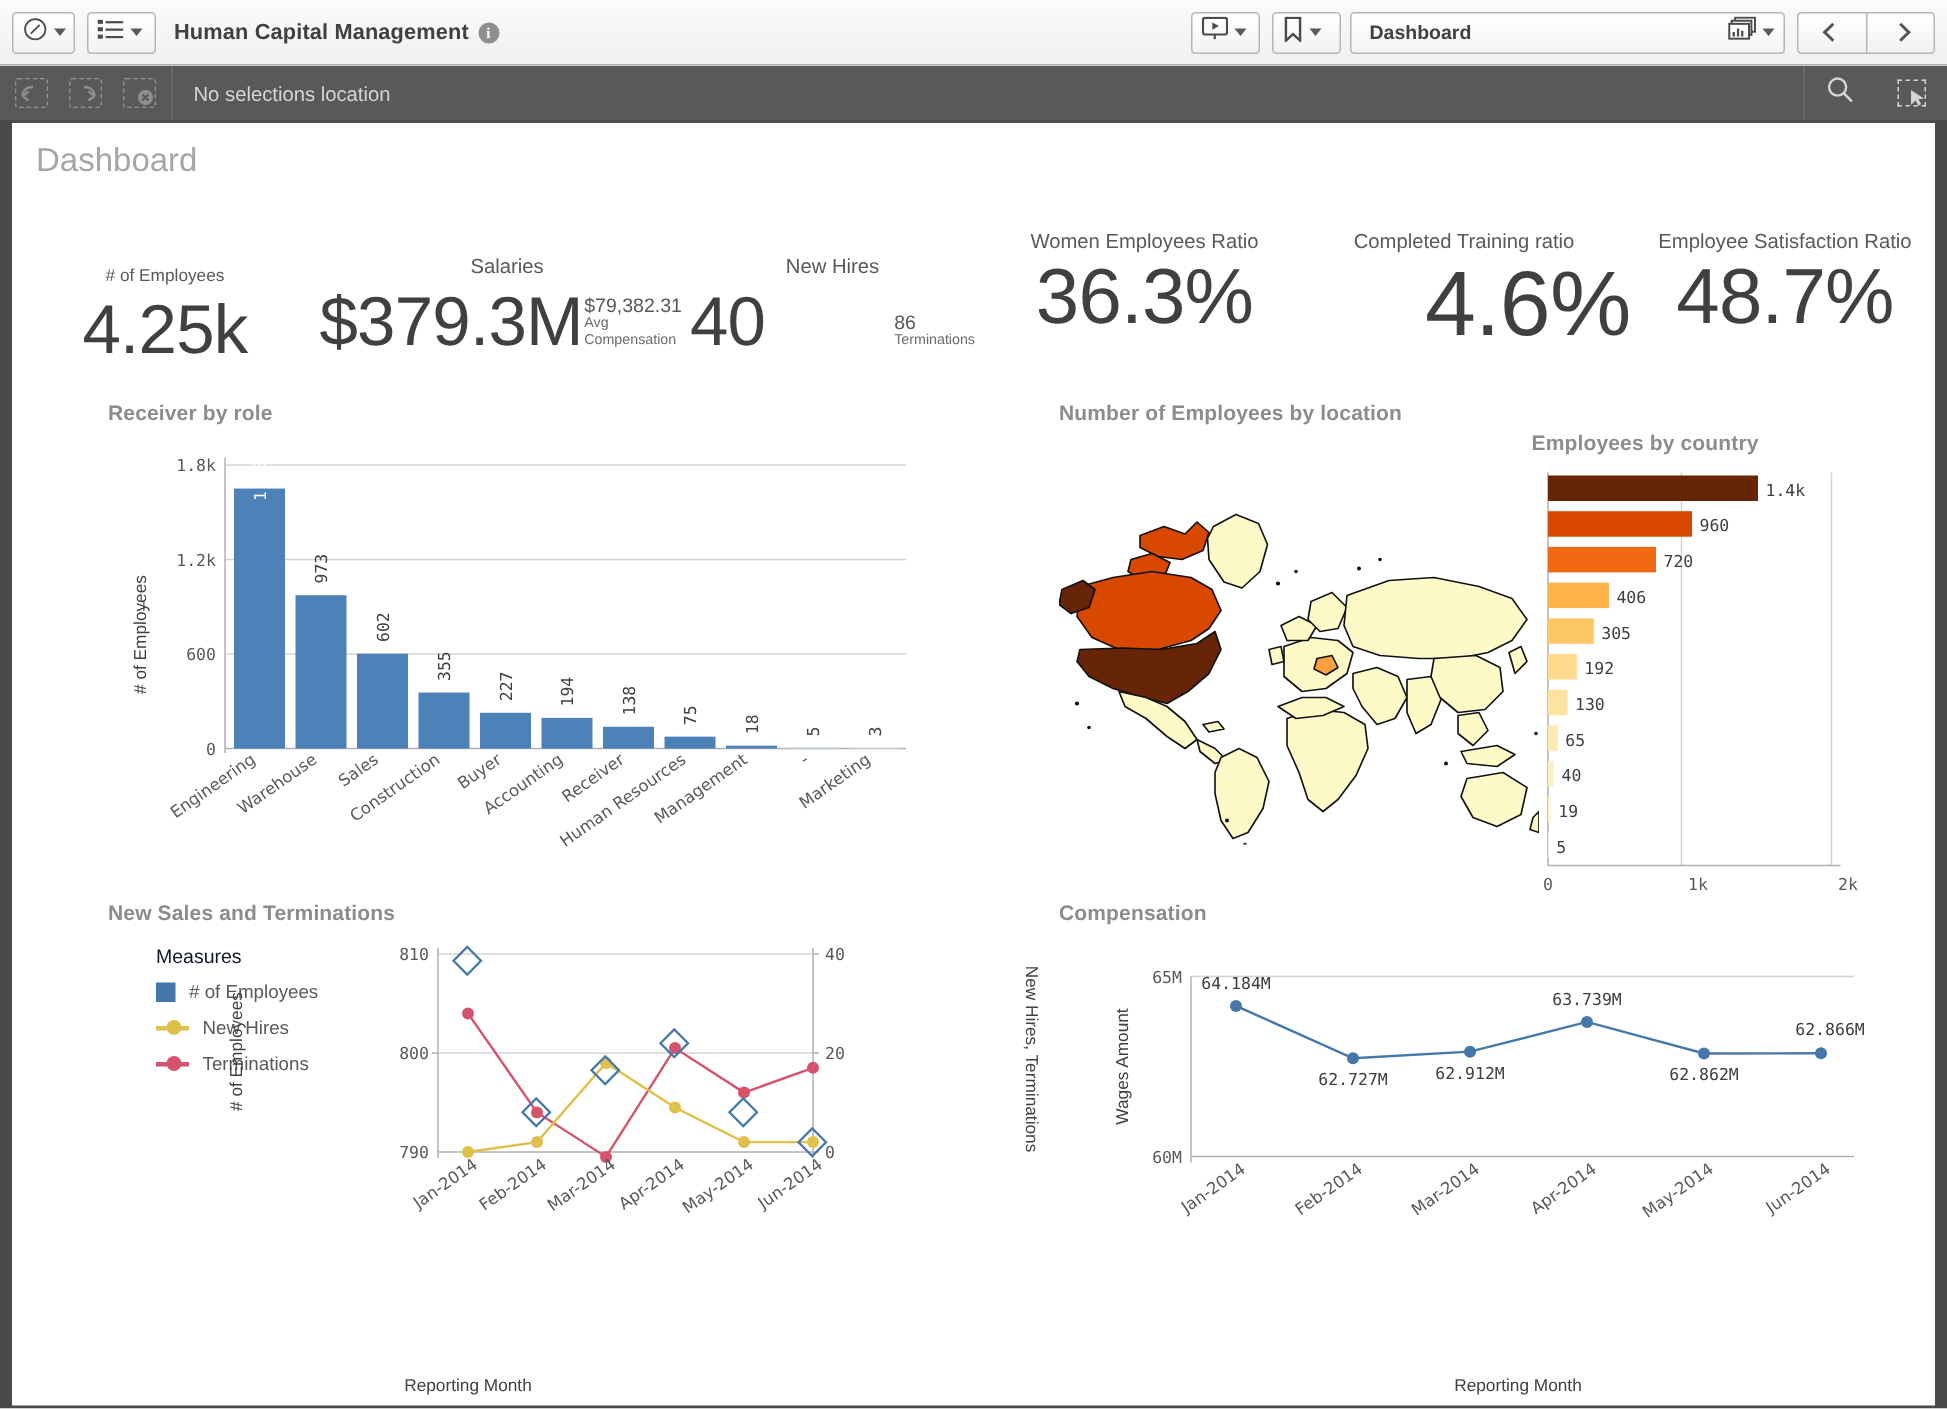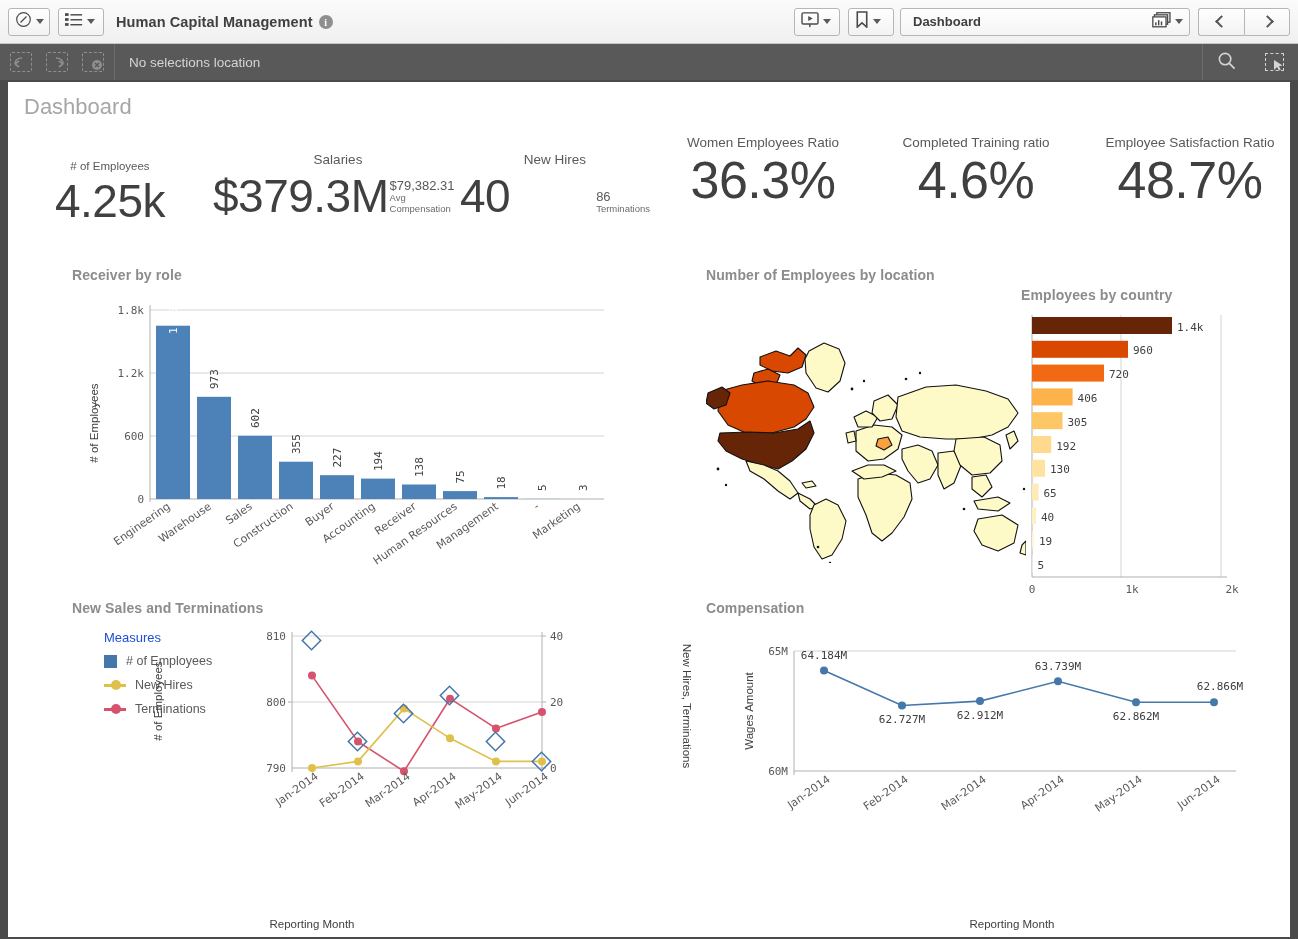--- a/index.html
+++ b/index.html
@@ -64,21 +64,21 @@
 
   
   .sheet {
     position:absolute;left:8px;top:82px;width:1282px;height:855px;
     background:#fff;overflow:hidden;
   }
   .sheet-title{position:absolute;left:16px;top:12px;font-size:22px;color:#a6a6a6;font-weight:400;}
 
   
   .kpi-row{position:absolute;left:0;top:78px;width:1282px;height:95px;}
-  .kpi{position:absolute;text-align:center;}
+  .kpi{position:absolute;text-align:center;margin-top:18px;}
   .kpi-label{font-size:11.5px;color:#595959;}
   .kpi-label.big{font-size:13.5px;}
   .kpi-value{font-size:40px;color:#404040;font-weight:300;line-height:1;letter-spacing:-0.5px;}
   .kpi-value.lg{font-size:46px;}
   .kpi-pair{display:flex;align-items:flex-end;justify-content:space-between;}
   .kpi-sub{text-align:left;margin-left:1px;padding-bottom:5px;}
   .kpi-sub-v{font-size:13px;color:#595959;line-height:1.05;}
   .kpi-sub-l{font-size:9.5px;color:#6b6b6b;line-height:1.1;}
 
   
@@ -87,21 +87,21 @@
   .axis-lbl{font-size:11px;fill:#595959;font-family:"DejaVu Sans Mono",monospace;}
   .cat-lbl{font-size:11px;fill:#595959;font-family:"DejaVu Sans",sans-serif;}
   .ttl-lbl{font-size:11.5px;fill:#404040;font-family:"Liberation Sans",sans-serif;}
   .val-lbl{font-size:11px;fill:#404040;font-family:"DejaVu Sans Mono",monospace;}
   .val-lbl.inv{fill:#ffffff;}
   .grid{stroke:#d4d4d4;stroke-width:1;}
   .axisline{stroke:#b0b0b0;stroke-width:1;}
 
   
   .legend{position:absolute;}
-  .legend-h{font-size:13px;color:#1d4ed8;margin-bottom:9px;}
+  .legend-h{font-size:13px;color:#0f172a;margin-bottom:9px;}
   .legend-item{display:flex;align-items:center;gap:9px;margin-bottom:10px;}
   .legend-label{font-size:12.5px;color:#595959;}
   .lg-sq{width:13px;height:13px;}
   .lg-line{width:22px;height:3px;position:relative;}
   .lg-line i{position:absolute;left:7px;top:-3.5px;width:10px;height:10px;border-radius:50%;}
 </style>
 </head>
 <body>
 
 <div class="app">
@@ -253,21 +253,21 @@
         </div>
       </div>
 
       <div class="kpi" style="left:625px;top:-25px;width:260px;">
         <div class="kpi-label big">Women Employees Ratio</div>
         <div class="kpi-value" style="font-size:52px;margin-top:4px;">36.3%</div>
       </div>
 
       <div class="kpi" style="left:857px;top:-25px;width:222px;">
         <div class="kpi-label big">Completed Training ratio</div>
-        <div class="kpi-value" style="font-size:52px;margin-top:4px;">4.6%</div>
+        <div class="kpi-value" style="font-size:61px;margin-top:4px;text-align:right;">4.6%</div>
       </div>
 
       <div class="kpi" style="left:1053px;top:-25px;width:258px;">
         <div class="kpi-label big">Employee Satisfaction Ratio</div>
         <div class="kpi-value" style="font-size:52px;margin-top:4px;">48.7%</div>
       </div>
     </div>
 
     <div class="viz" style="left:64px;top:185px;width:540px;height:300px;">
       <div class="viz-title">Receiver by role</div>

